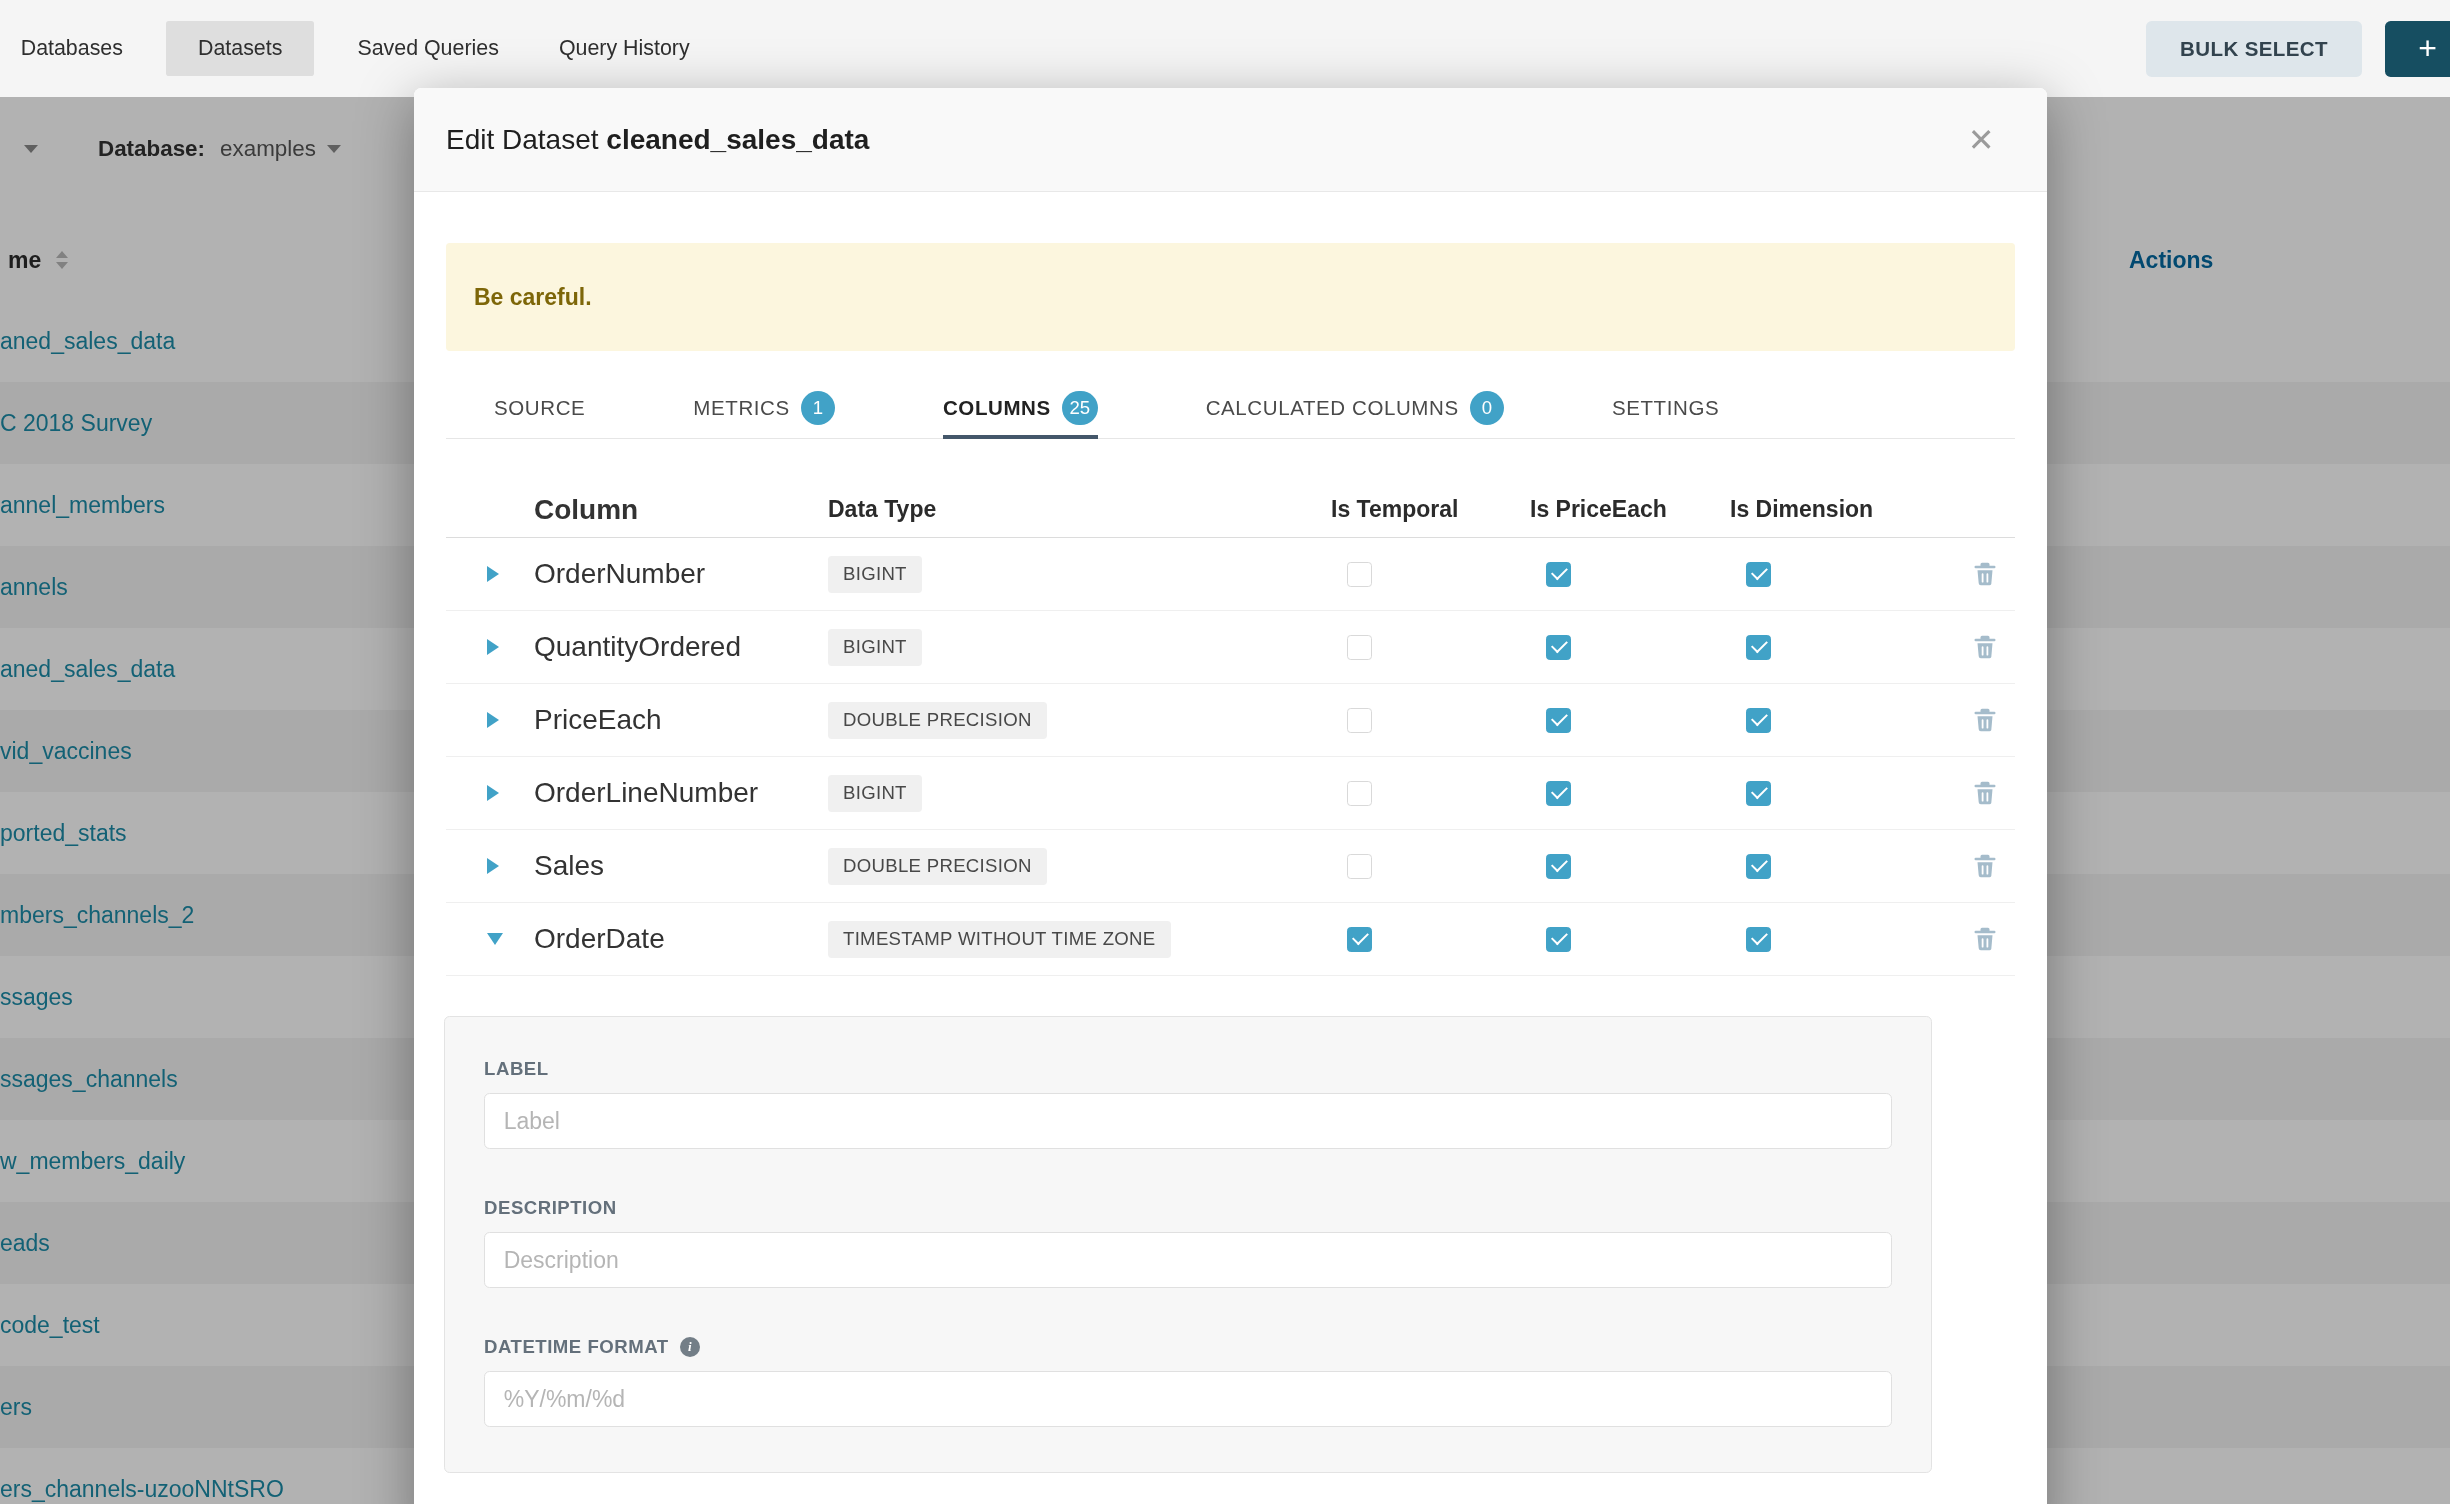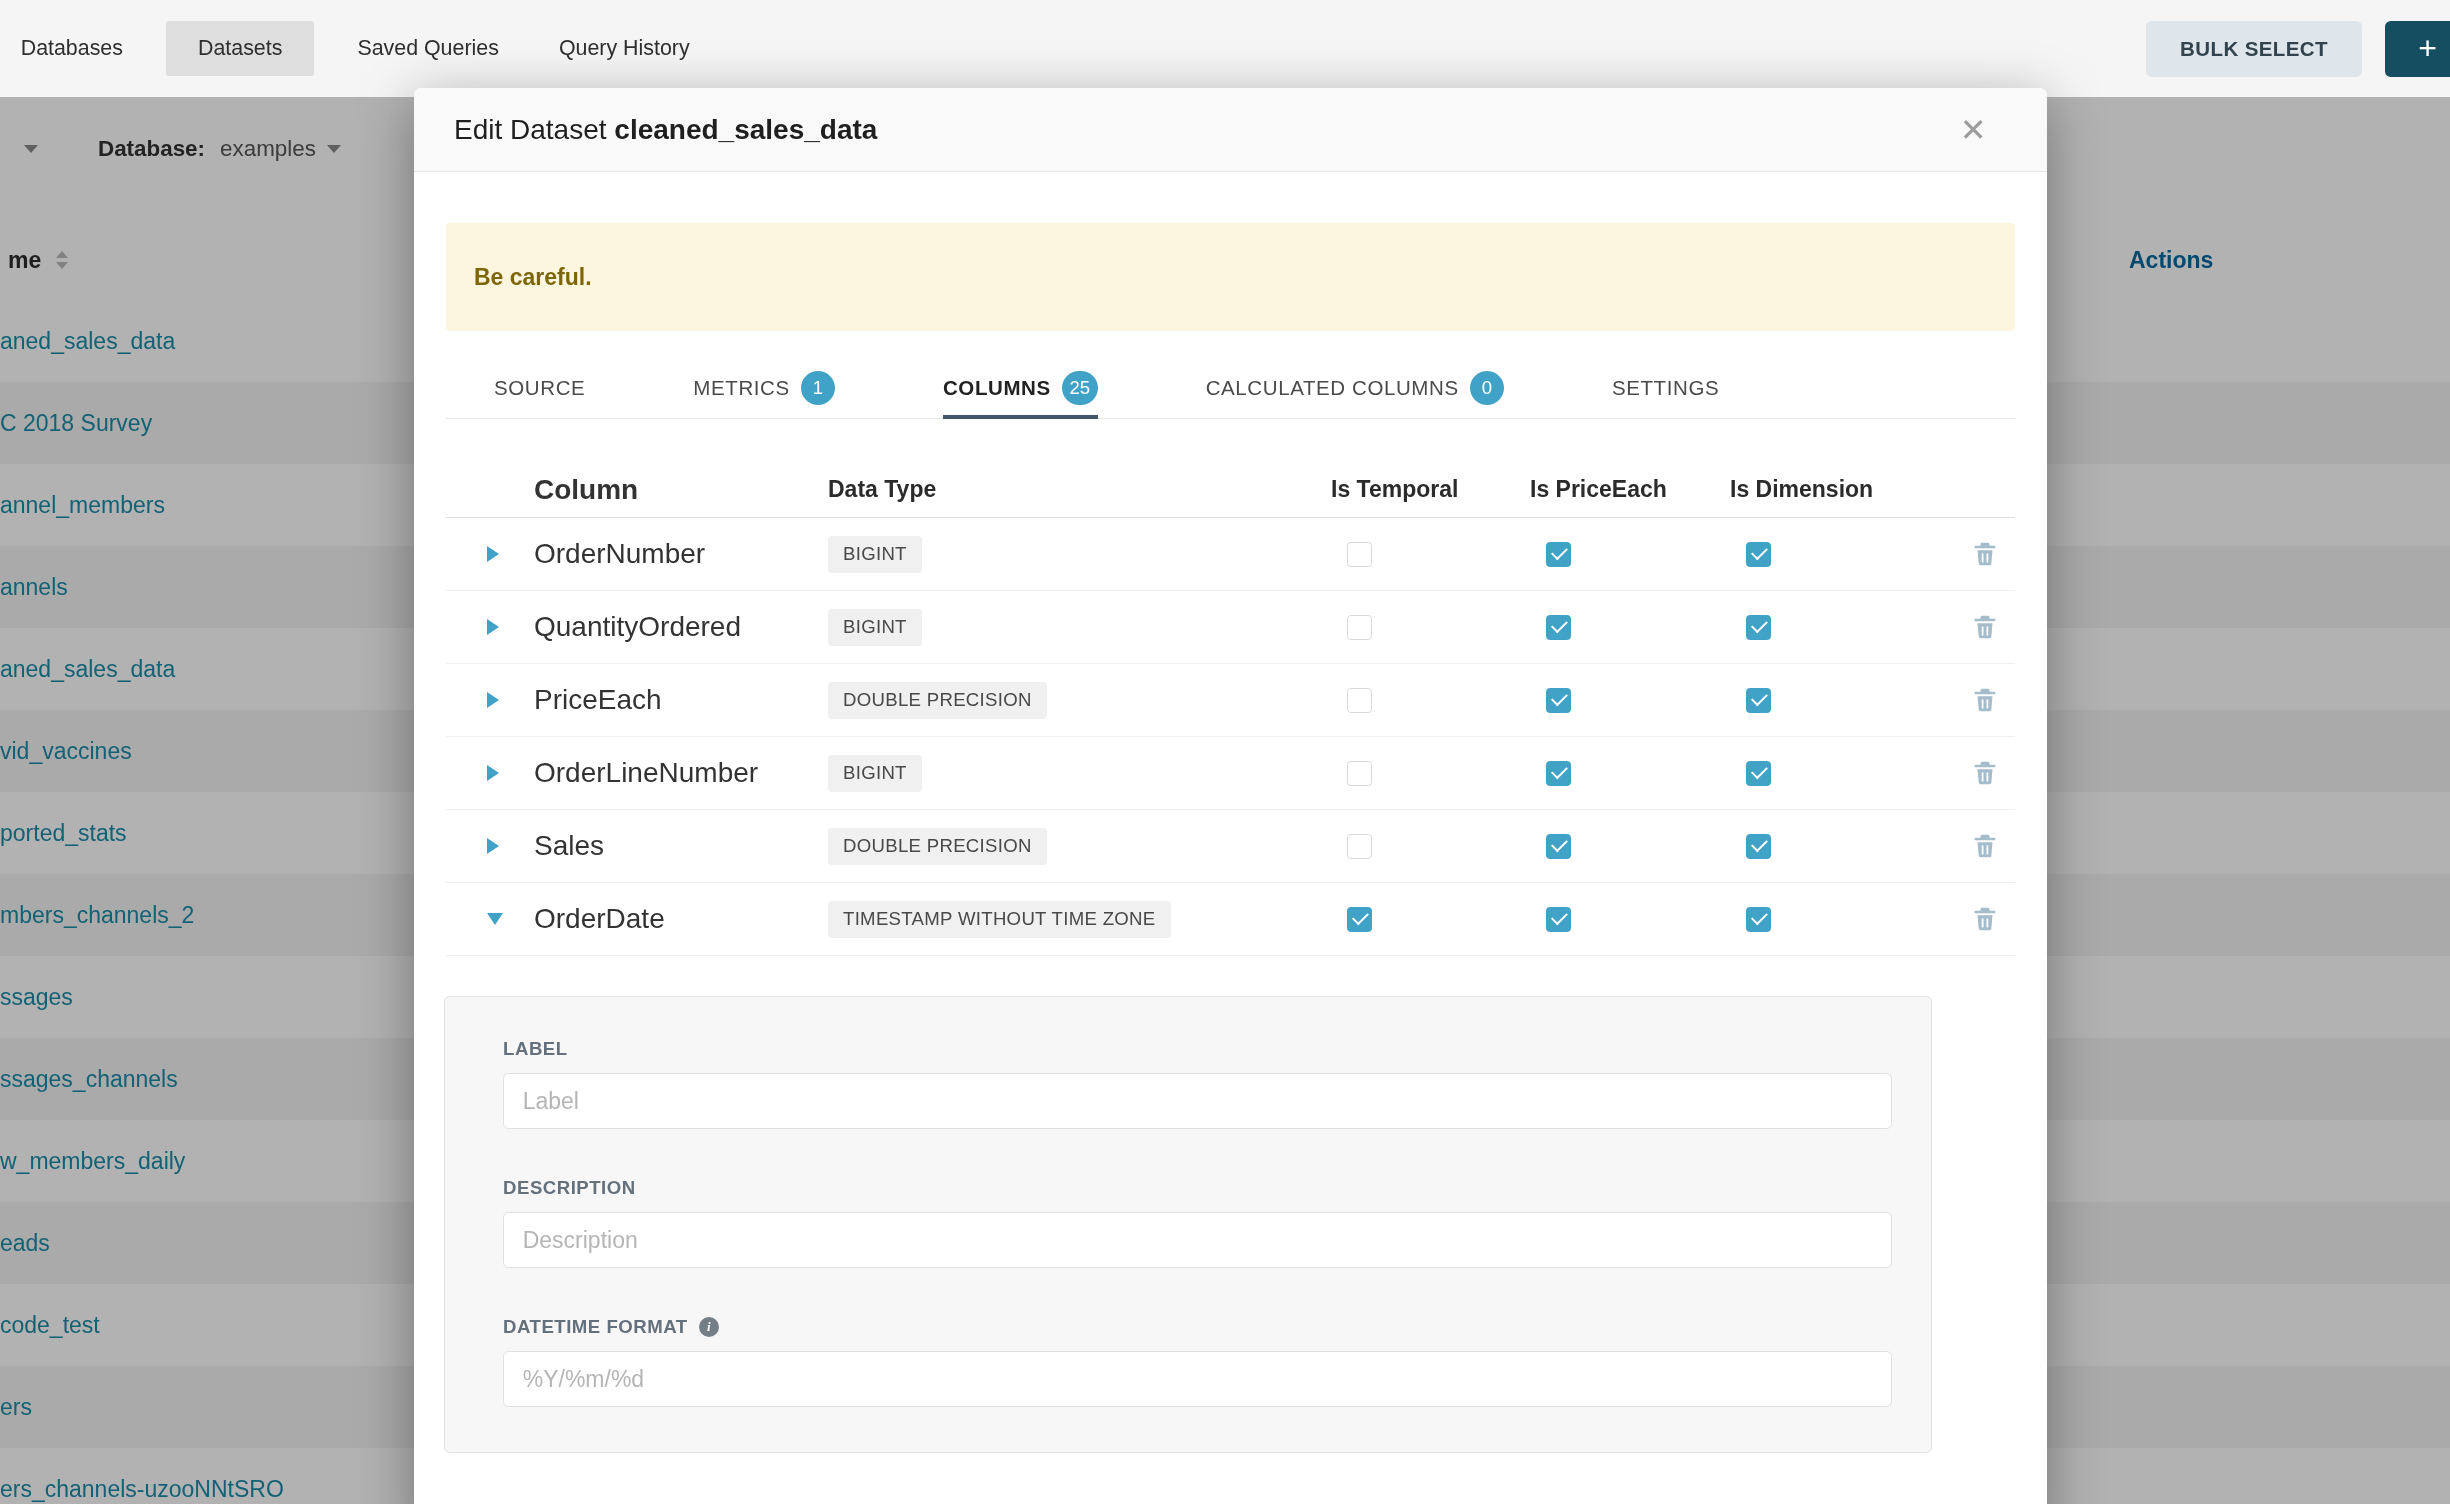--- a/index.html
+++ b/index.html
@@ -29,21 +29,21 @@
   .bg-rows { position:absolute; top:203px; left:0; right:0; }
   .bg-row { height:82px; display:flex; align-items:center; }
   .bg-row.alt { background:#F4F4F4; }
   .bg-link { font-size:23px; color:#1C8CA8; cursor:pointer; }
 
   
   .overlay { position:absolute; top:97px; left:0; right:0; bottom:0; background:rgba(0,0,0,0.30); z-index:5; }
 
   
   .modal { position:absolute; left:414px; top:88px; width:1633px; height:1454px; background:#fff; border-radius:7.5px; box-shadow:0 13px 56px rgba(0,0,0,0.35); z-index:10; }
-  .modal-header { height:84px; background:#F9F9F9; border-bottom:0.9px solid #E8E8E8; border-radius:7.5px 7.5px 0 0; display:flex; align-items:center; padding:0 40px; }
+  .modal-header { height:104px; background:#F9F9F9; border-bottom:0.9px solid #E8E8E8; border-radius:7.5px 7.5px 0 0; display:flex; align-items:center; padding:0 32px; }
   .modal-title { font-size:28px; color:#1F1F1F; }
   .modal-title .ds-name { font-weight:700; }
   .close { margin-left:auto; font-size:32px; color:#9B9B9B; cursor:pointer; line-height:1; margin-right:20.5px; }
   .modal-body { padding:0 32px; }
 
   .warning { margin-top:51px; height:108px; background:#FCF6DE; border-radius:3.7px; display:flex; align-items:center; padding:0 28px; font-size:23px; color:#4A4A42; }
   .warning b { color:#7D6608; margin-right:9.3px; white-space:nowrap; }
 
   .mtabs { margin-top:26px; height:62px; display:flex; align-items:center; border-bottom:0.9px solid #E6E6E6; }
   .mtab { position:relative; height:100%; display:flex; align-items:center; margin-right:60px; font-size:20.5px; color:#4A4A4A; letter-spacing:0.6px; cursor:pointer;margin-left:48px; }
@@ -62,21 +62,21 @@
   .name-cell { font-size:28px; color:#333; }
   .type-pill { background:#F0F0F0; border-radius:3.7px; padding:7.5px 15px; font-size:18.6px; color:#484848; letter-spacing:0.3px; white-space:nowrap; }
   .check-cell { padding-left:16px; }
   .col-row.header .check-cell, .col-row.header .caret-cell { padding-left:0;text-align:right; }
   .checkbox { width:25px; height:25px; border-radius:3.7px; border:1.9px solid #D9D9D9; background:#fff; position:relative; cursor:pointer; }
   .checkbox.checked { border-color:#41A2C7; background:#41A2C7; }
   .checkbox.checked::after { content:''; position:absolute; left:7.5px; top:1.9px; width:6.5px; height:13px; border-right:2.8px solid #fff; border-bottom:2.8px solid #fff; transform:rotate(45deg); }
   .trash-cell { justify-content:center; }
   .trash { cursor:pointer; display:inline-flex; }
 
-  .detail-panel { margin-top:40px; width:1488px; margin-left:-1.9px; background:#F7F7F7; border:0.9px solid #E3E3E3; border-radius:5.6px; padding:41px 39px 45px 58px; }
+  .detail-panel { margin-top:40px; width:1488px; margin-left:-1.9px; background:#F7F7F7; border:0.9px solid #E3E3E3; border-radius:5.6px; padding:41px 39px 45px 39px; }
   .field-label { font-size:18.6px; font-weight:700; color:#64707B; letter-spacing:0.5px; display:flex; align-items:center; }
   .field-label.spaced { margin-top:48px; }
   .info-icon { display:inline-flex; align-items:center; justify-content:center; width:20.5px; height:20.5px; border-radius:50%; background:#737E87; color:#fff; font-size:13px; font-style:italic; font-family:"Liberation Serif", serif; margin-left:11.2px; }
   .field-input { margin-top:13px; width:100%; height:56px; background:#fff; border:0.9px solid #E0E0E0; border-radius:5.6px; padding:0 18.6px; font-size:23px; color:#333; font-family:inherit; }
   .field-input::placeholder { color:#B5B5B5; }
 </style>
 </head>
 <body>
 
 <div class="page-content">

